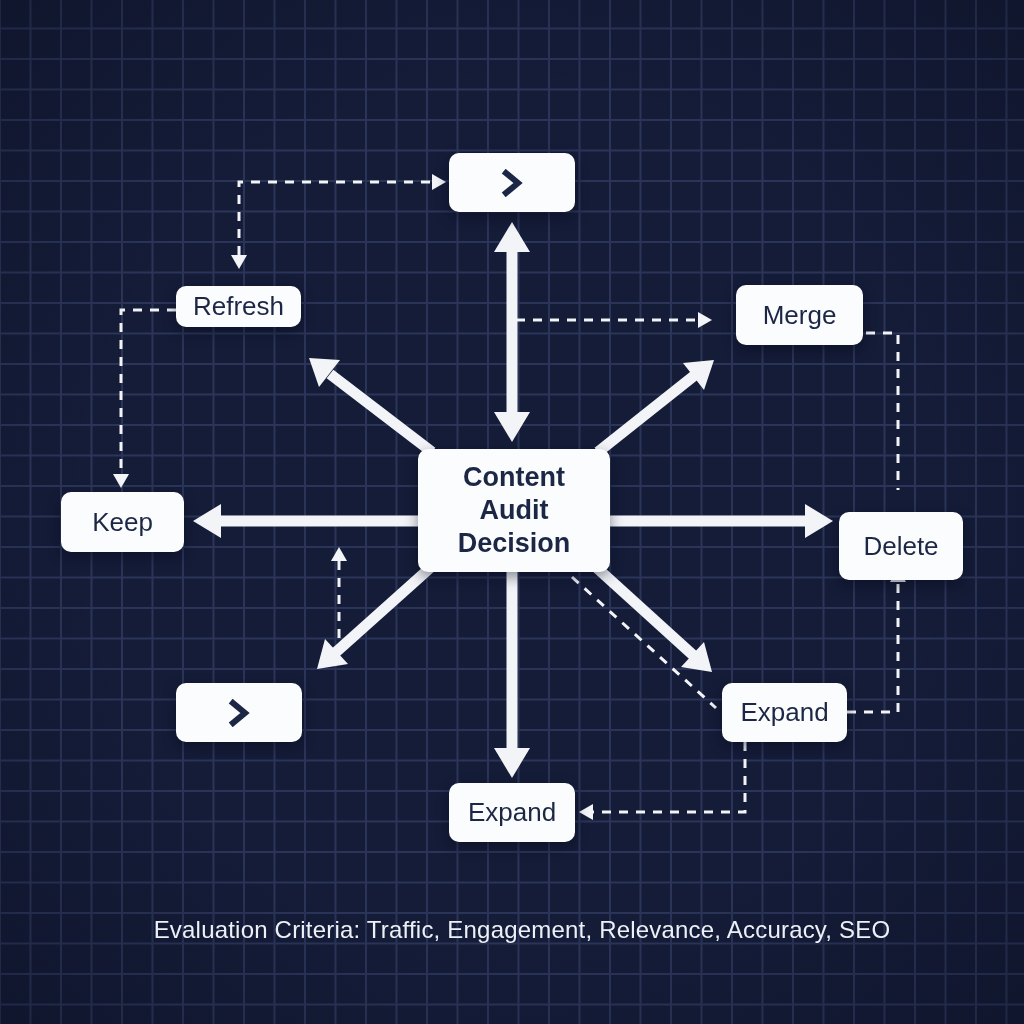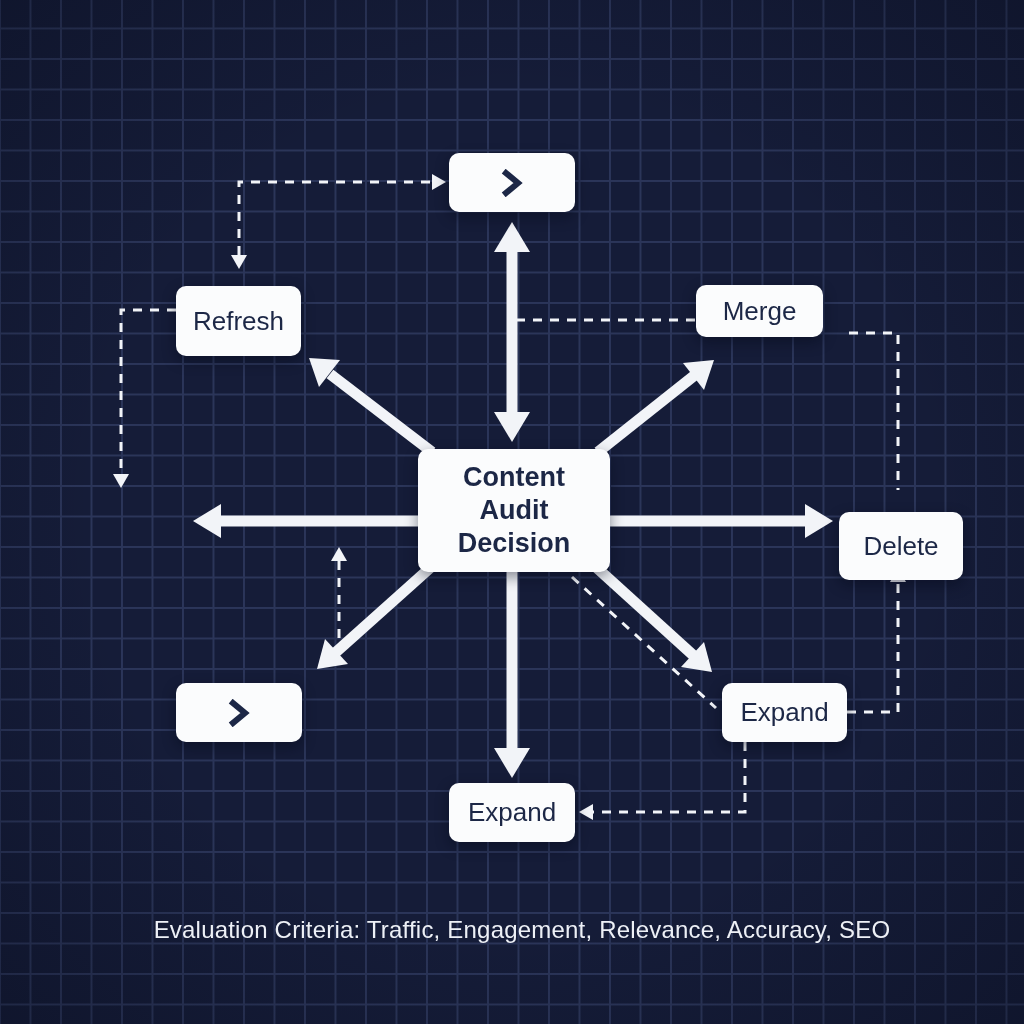--- a/index.html
+++ b/index.html
@@ -133,28 +133,31 @@
   </svg>
 
   <div class="node" style="left:449px; top:153px; width:126px; height:59px">
     <span class="icon">
       <svg width="22" height="28" viewBox="0 0 22 28">
         <polyline points="5,4 17,14 5,24" fill="none" stroke="currentColor" stroke-width="6" stroke-linecap="square" stroke-linejoin="miter"></polyline>
       </svg>
     </span>
   </div>
 
-  <div class="node" style="left:176px; top:286px; width:125px; height:70px">
+  <div class="node" style="left:176px; top:286px; width:125px; height:41px">
     <span class="node-label">Refresh</span>
   </div>
 
-  <div class="node" style="left:696px; top:285px; width:127px; height:52px">
+  <div class="node" style="left:736px; top:285px; width:127px; height:60px">
     <span class="node-label">Merge</span>
   </div>
 
+  <div class="node" style="left:61px; top:492px; width:123px; height:60px">
+    <span class="node-label">Keep</span>
+  </div>
 
   <div class="node center" style="left:418px; top:449px; width:192px; height:123px">
     <span class="node-label">Content Audit Decision</span>
   </div>
 
   <div class="node" style="left:839px; top:512px; width:124px; height:68px">
     <span class="node-label">Delete</span>
   </div>
 
   <div class="node" style="left:176px; top:683px; width:126px; height:59px">

